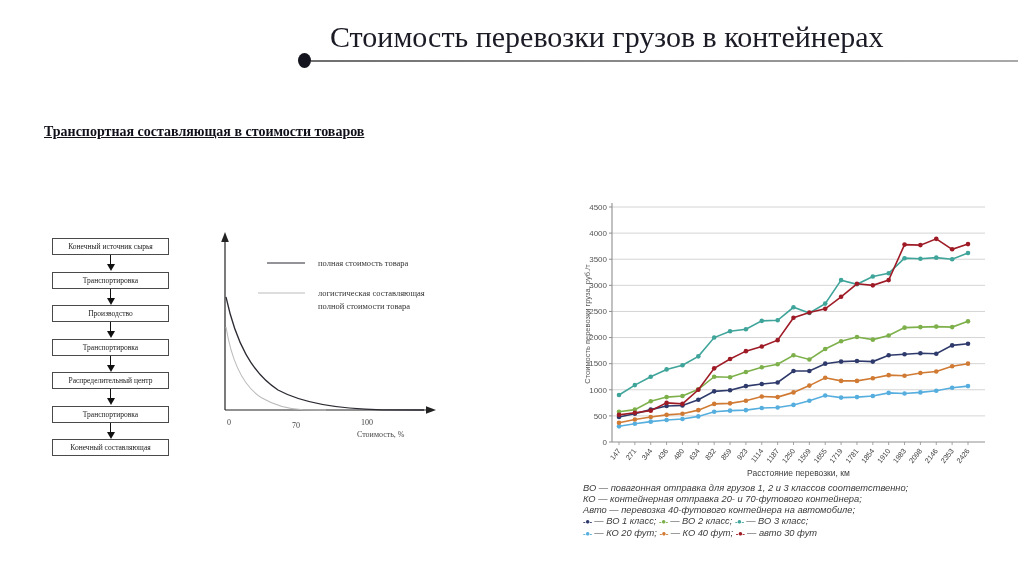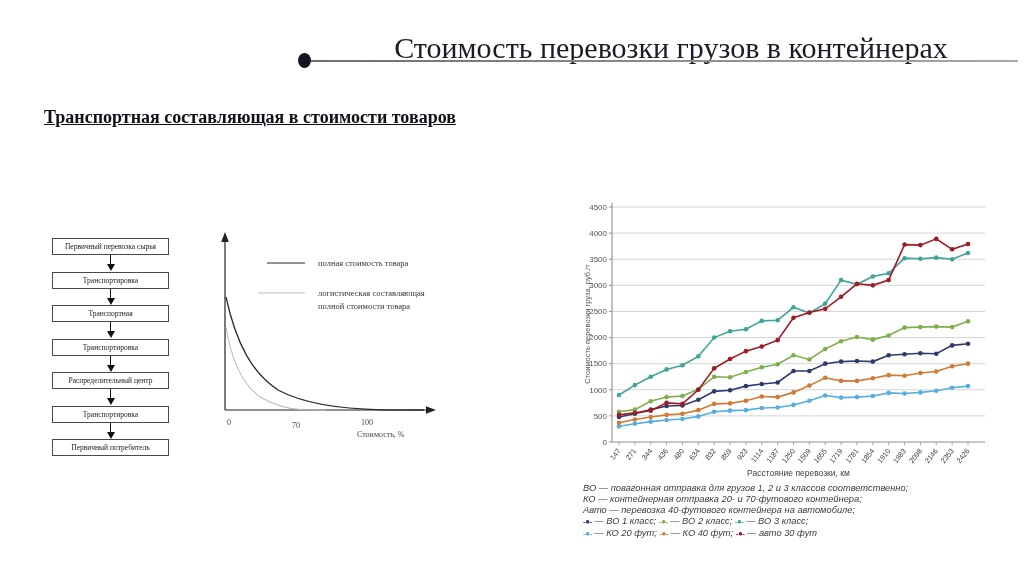--- a/index.html
+++ b/index.html
@@ -1,24 +1,24 @@
 <!DOCTYPE html>
 <html><head>
 <meta charset="utf-8">
 <style>
   html,body{margin:0;padding:0;background:#fff;}
   .slide{position:relative;width:1024px;height:574px;background:#ffffff;overflow:hidden;
          font-family:"Liberation Serif", serif;}
-  .title{position:absolute;top:31px;left:330px;right:12px;text-align:center;
+  .title{position:absolute;top:20px;left:330px;right:12px;text-align:left;
          font-size:30px;color:#1b1b26;white-space:nowrap;}
   .title-dot{position:absolute;left:298px;top:53px;width:13px;height:15px;border-radius:50%;
          background:#14141e;}
   .title-line{position:absolute;left:311px;top:60px;width:707px;height:2px;
          background:linear-gradient(to right,#6f6f6f,#a9a9a9);}
-  .section-title{position:absolute;top:107px;font-size:18px;font-weight:bold;color:#10101a;
+  .section-title{position:absolute;top:124px;font-size:14px;font-weight:bold;color:#10101a;
          text-decoration:underline;white-space:nowrap;}
   .section-title.left{left:44px;}
   .section-title.right{left:560px;}
 
   
   .flowchart{position:absolute;left:52px;top:238px;width:117px;}
   .fc-box{box-sizing:border-box;width:117px;height:17px;border:1px solid #4a4a4a;background:#fff;
           display:flex;align-items:center;justify-content:center;
           font-size:7.5px;color:#222;white-space:nowrap;}
   .fc-arrow{position:relative;height:16.5px;width:117px;}
@@ -44,33 +44,33 @@
 
 <div class="slide">
 
   <div class="title">Стоимость перевозки грузов в контейнерах</div>
   <div class="title-dot"></div>
   <div class="title-line"></div>
 
   <div class="section-title left">Транспортная составляющая в стоимости товаров</div>
 
   <div class="flowchart">
-    <div class="fc-box">Первичный перевозка сырья</div>
+    <div class="fc-box">Конечный источник сырья</div>
     <div class="fc-arrow"></div>
     <div class="fc-box">Транспортировка</div>
     <div class="fc-arrow"></div>
-    <div class="fc-box">Транспортная</div>
+    <div class="fc-box">Производство</div>
     <div class="fc-arrow"></div>
     <div class="fc-box">Транспортировка</div>
     <div class="fc-arrow"></div>
     <div class="fc-box">Распределительный центр</div>
     <div class="fc-arrow"></div>
     <div class="fc-box">Транспортировка</div>
     <div class="fc-arrow"></div>
-    <div class="fc-box">Первичный потребитель</div>
+    <div class="fc-box">Конечный составляющая</div>
   </div>
 
   <svg class="decay-chart" width="240" height="215" viewBox="0 0 240 215">
     <line x1="25" y1="185" x2="25" y2="16" stroke="#222" stroke-width="1.2"></line>
     <polygon points="25,7 21.2,17 28.8,17" fill="#222"></polygon>
     <line x1="25" y1="185" x2="227" y2="185" stroke="#222" stroke-width="1.2"></line>
     <polygon points="236,185 226,181.2 226,188.8" fill="#222"></polygon>
 
     <path d="M26,72 C36,118 52,148 78,165 C104,179 142,184 182,184.8 L224,185" fill="none" stroke="#2b2b33" stroke-width="1.3"></path>
     <path d="M26,102 C32,138 44,162 62,173 C74,180 88,184 103,184.8 L126,185" fill="none" stroke="#bcbcbc" stroke-width="1.1"></path>

